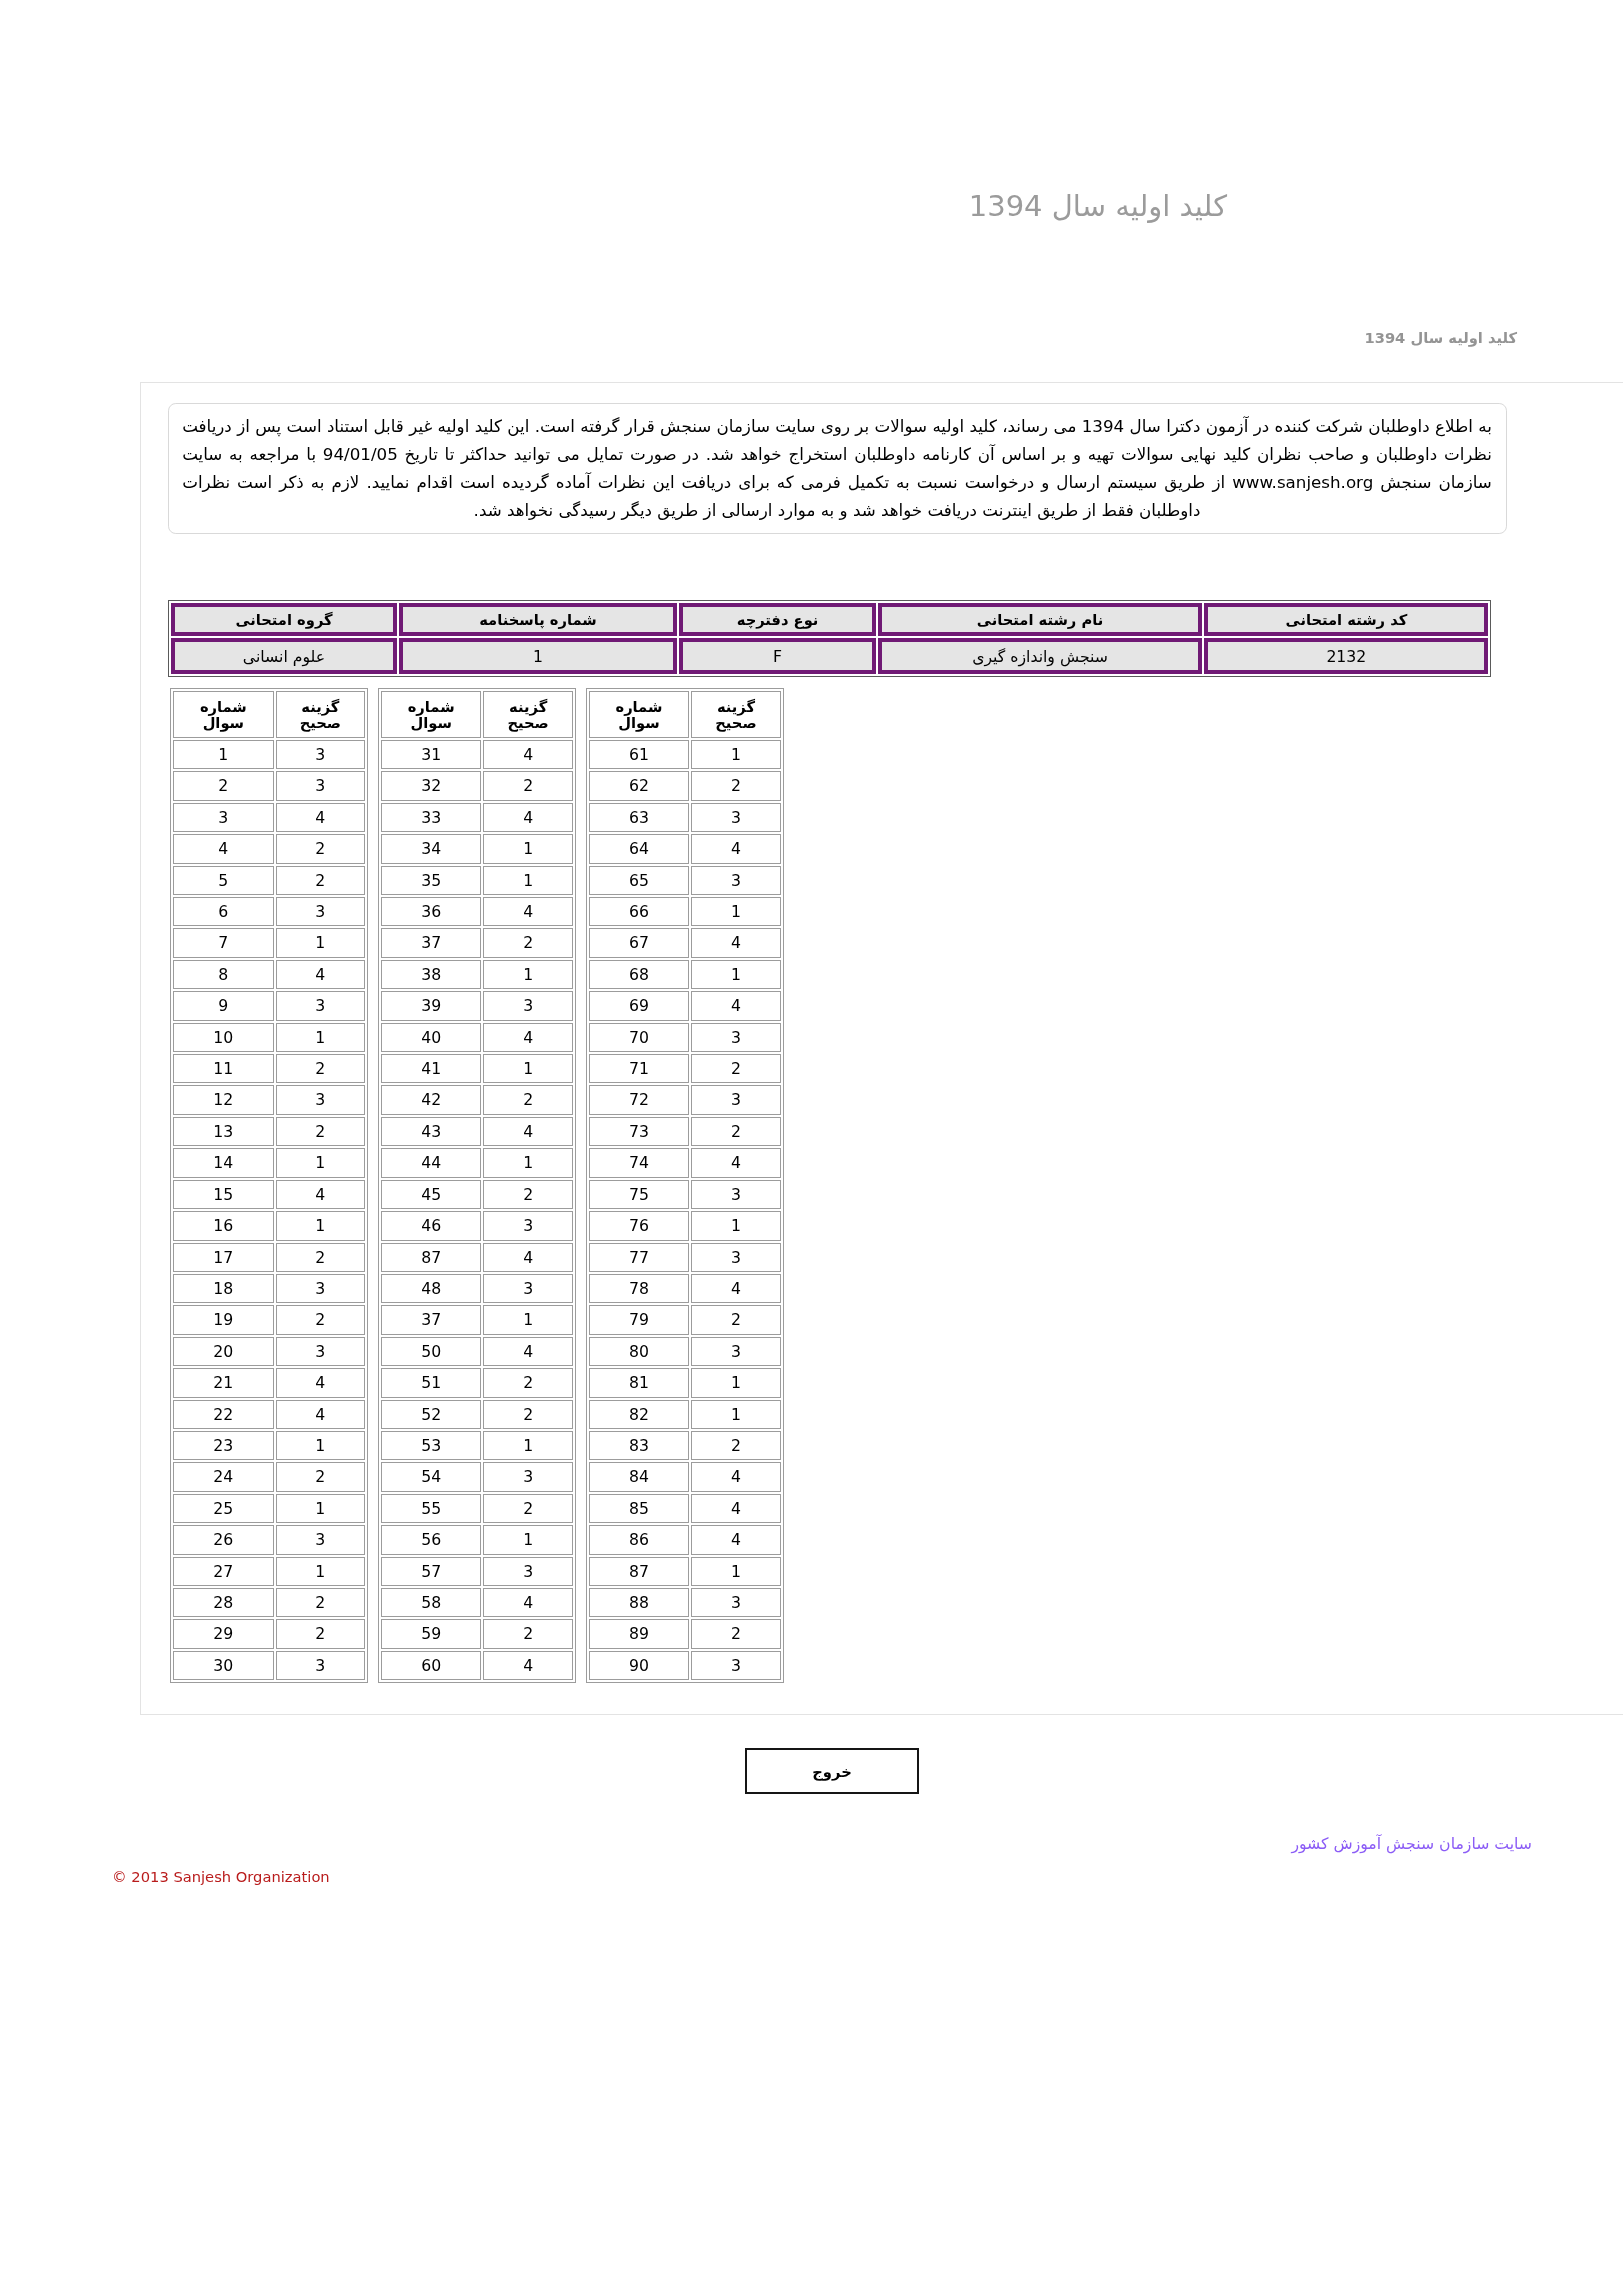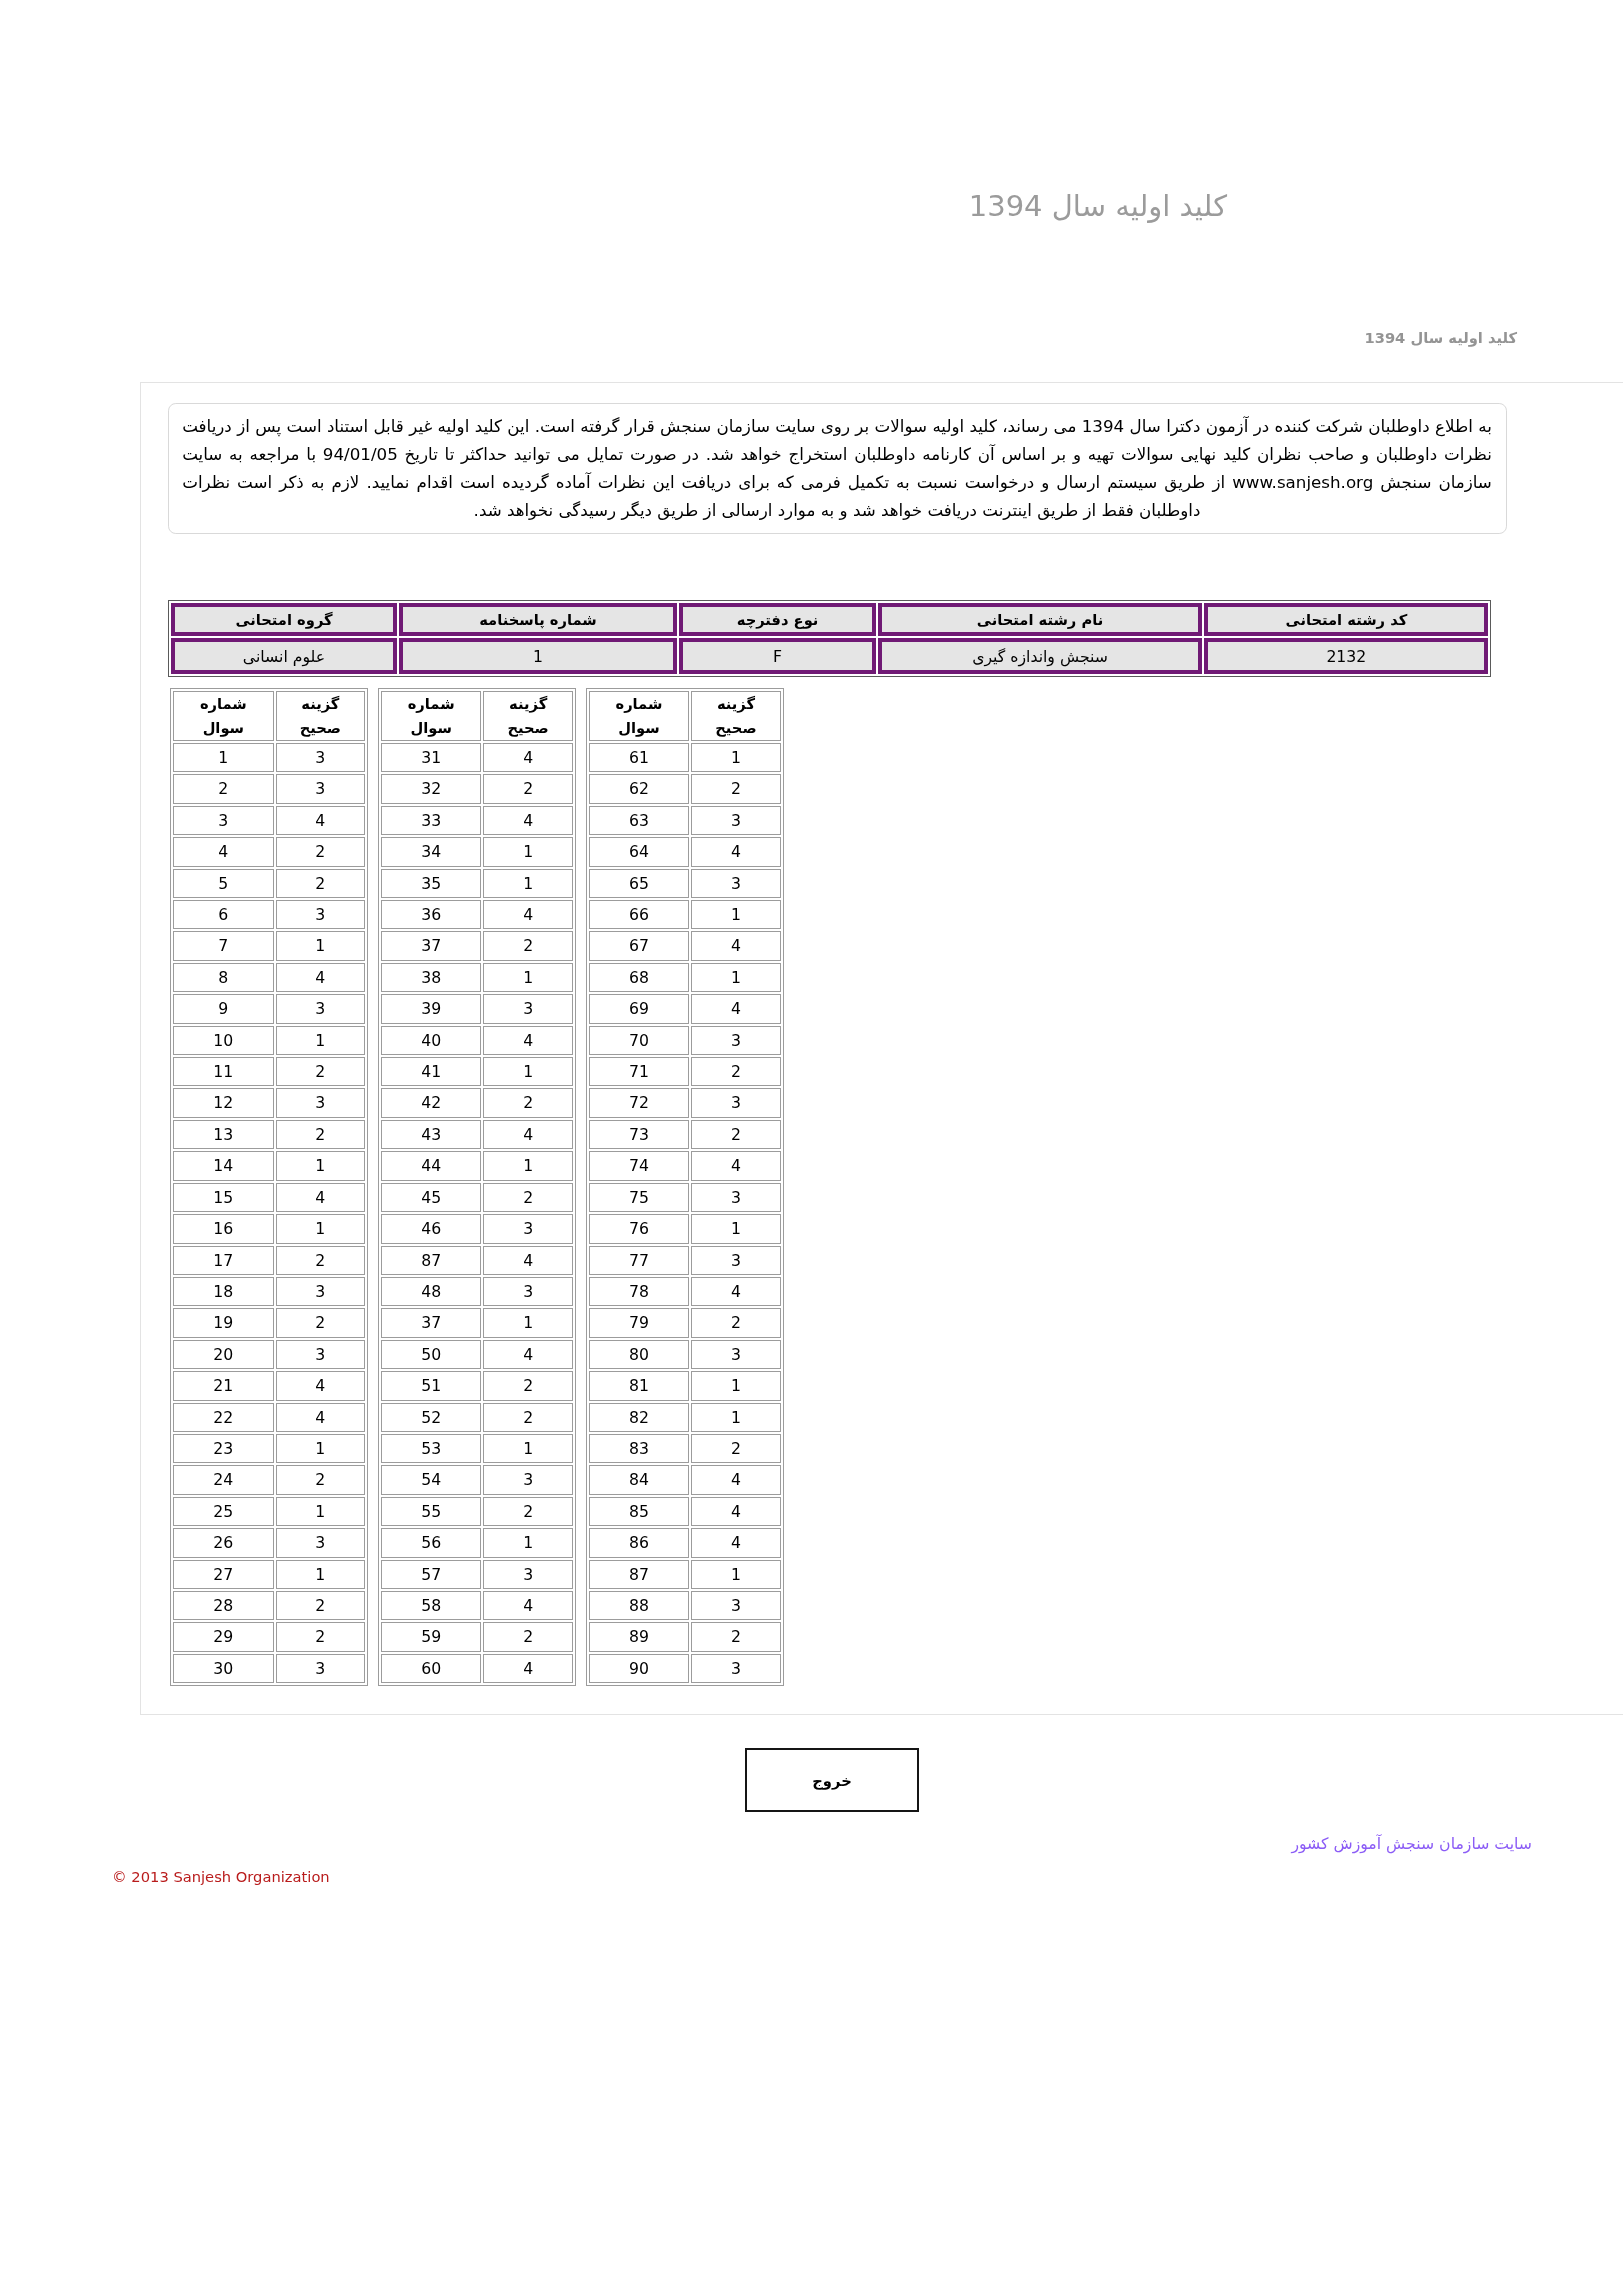--- a/index.html
+++ b/index.html
@@ -106,34 +106,34 @@
     text-align: center;
     vertical-align: middle;
     background: #ffffff;
   }
   table.answer-table th {
     direction: rtl;
     font-size: 14.7px;
     font-weight: bold;
     height: 47px;
     white-space: pre-line;
-    line-height: 24px;
+    line-height: 16px;
   }
   table.answer-table td {
     font-size: 15.7px;
     height: 27.4px;
     line-height: 27.4px;
   }
 
   .exit-button {
     position: absolute;
     left: 745px;
     top: 1748px;
     width: 174px;
-    height: 64px;
+    height: 46px;
     background: #ffffff;
     border: 2px solid #151515;
     font-family: "DejaVu Sans", sans-serif;
     font-size: 14.7px;
     font-weight: bold;
     color: #000;
     direction: rtl;
     display: flex;
     align-items: center;
     justify-content: center;

